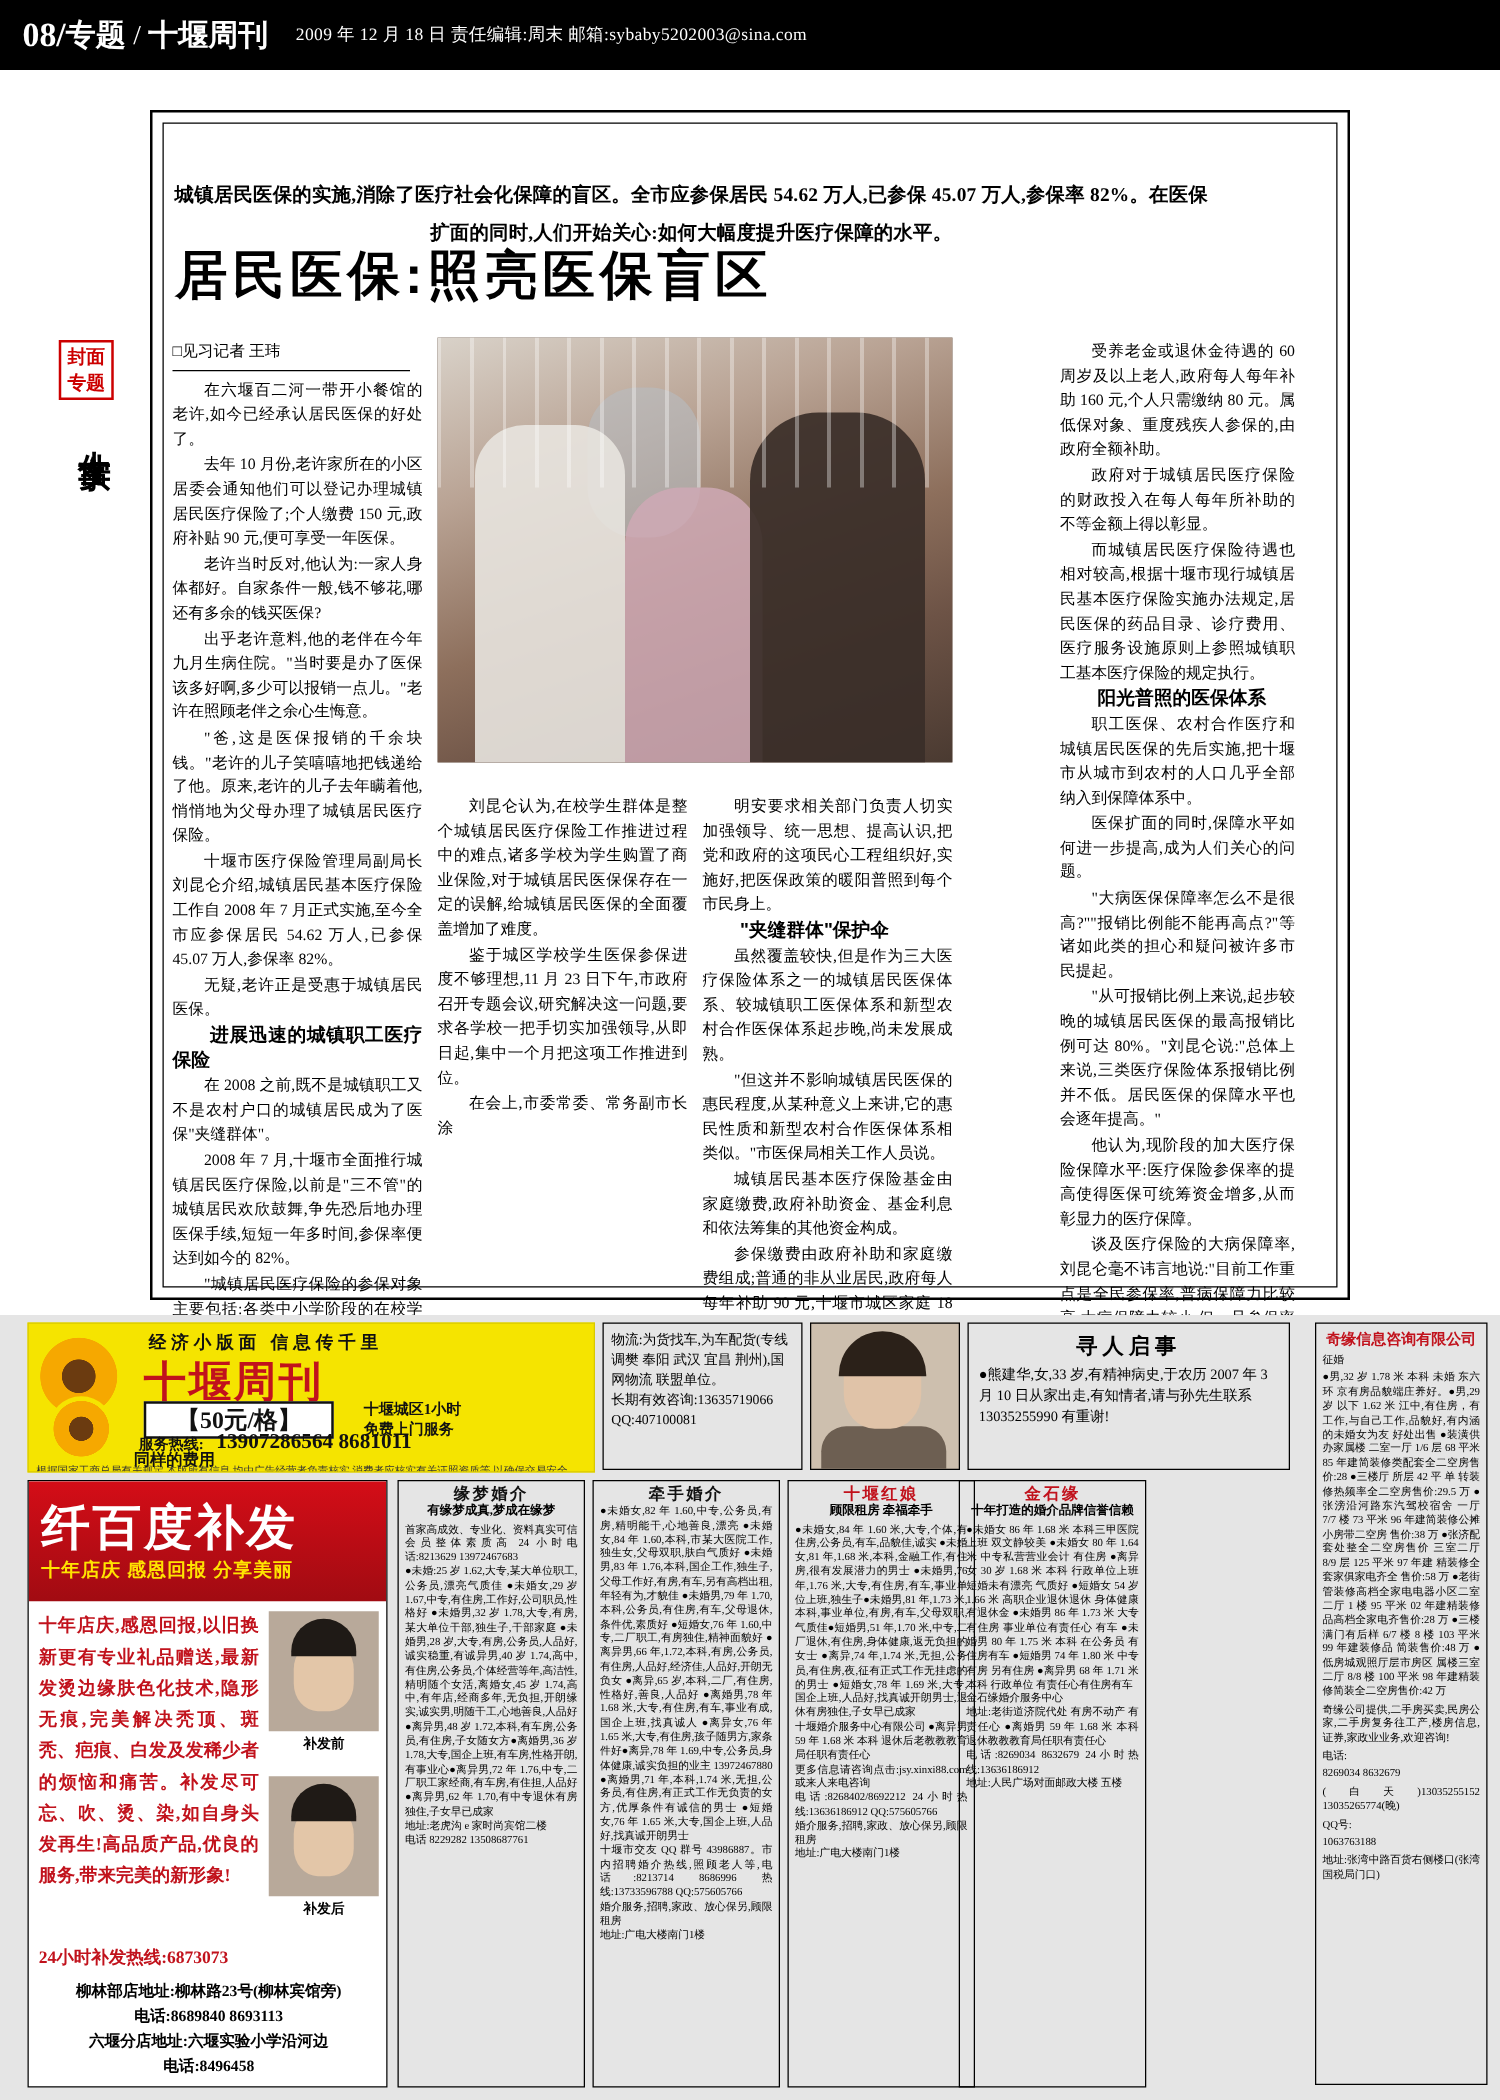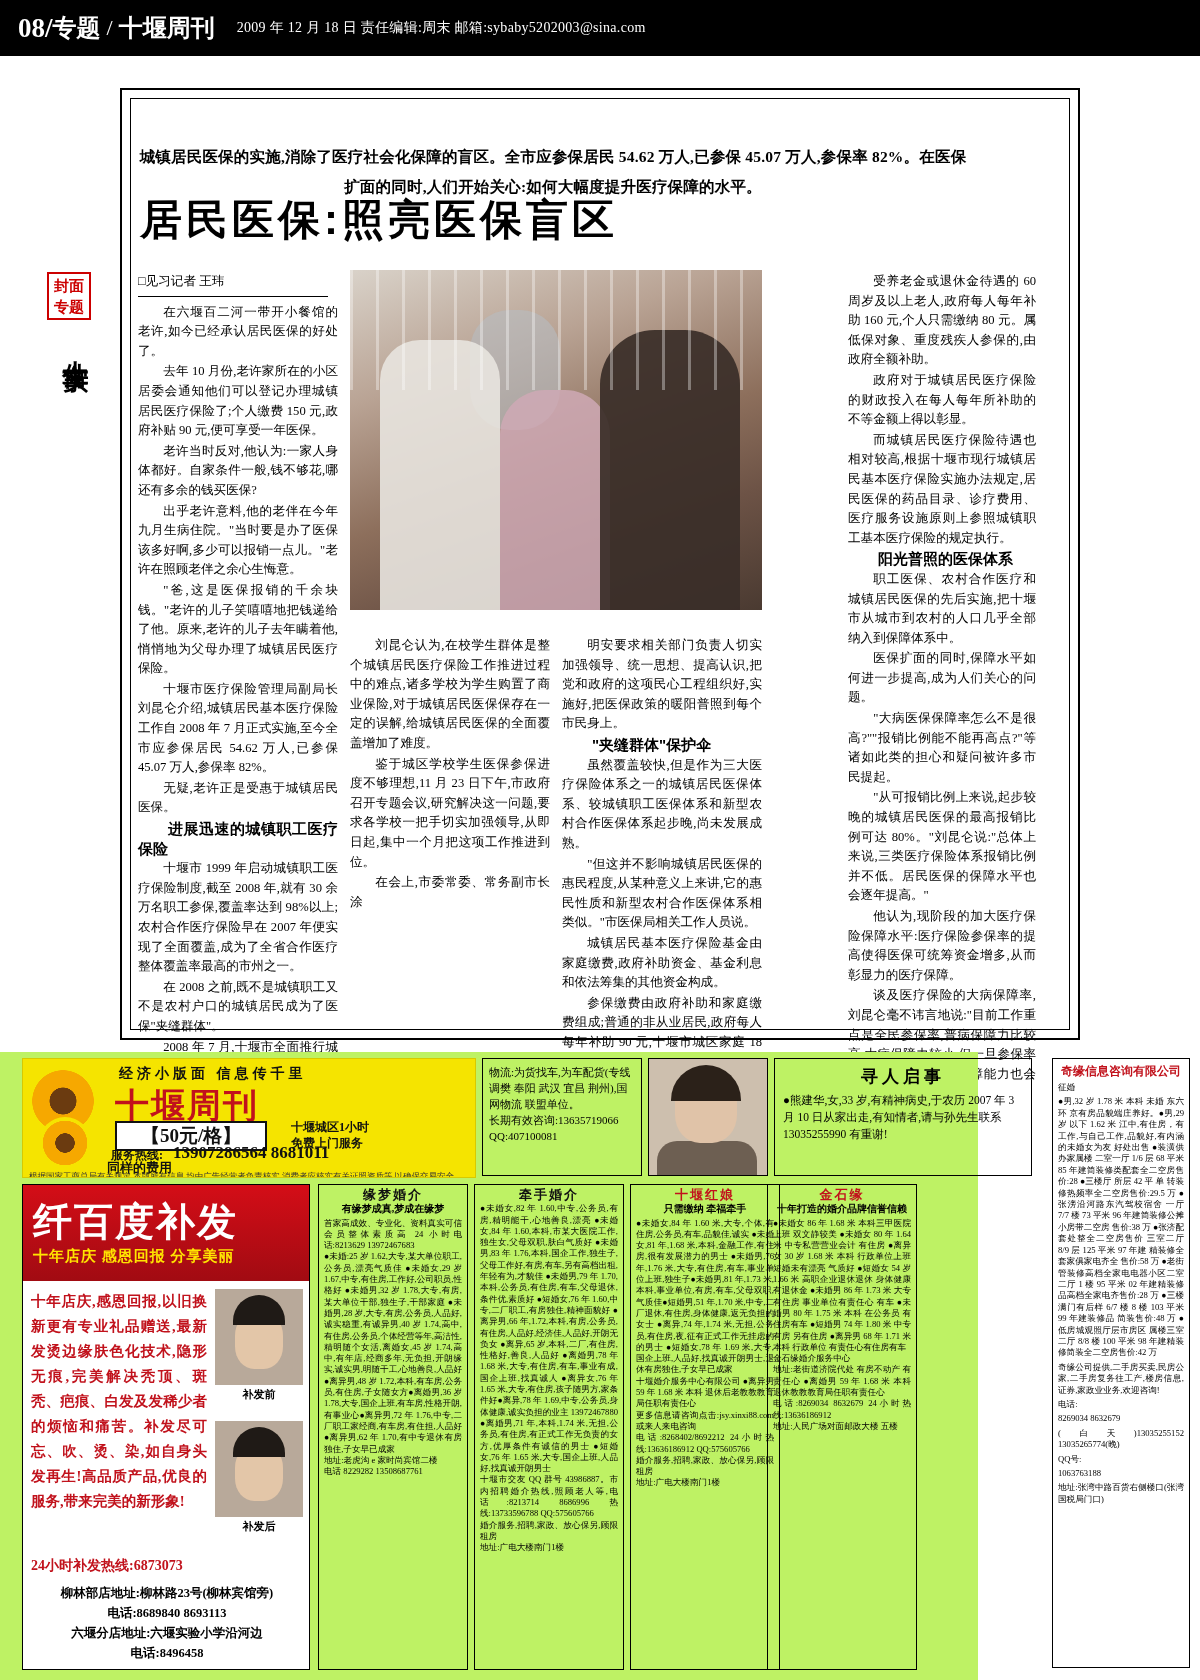--- a/index.html
+++ b/index.html
@@ -73,21 +73,21 @@
   .photo .band{position:absolute;left:0;top:0;width:412px;height:340px;
     background:linear-gradient(160deg,#d9d2c9 0%,#b9a394 28%,#8d6f5c 55%,#6d5346 75%,#4a3a31 100%);}
   .photo .fig1{position:absolute;left:30px;top:70px;width:120px;height:270px;background:#e8e4df;border-radius:40px 40px 0 0;opacity:.9;}
   .photo .fig2{position:absolute;left:150px;top:120px;width:110px;height:220px;background:#cfa9b5;border-radius:45px 45px 0 0;opacity:.85;}
   .photo .fig3{position:absolute;left:250px;top:60px;width:140px;height:280px;background:#3a2e28;border-radius:55px 55px 0 0;opacity:.92;}
   .photo .fig4{position:absolute;left:120px;top:40px;width:90px;height:120px;background:#b7bcc2;border-radius:40px;opacity:.6;}
   .photo .rail{position:absolute;left:0;top:0;width:412px;height:120px;
     background:repeating-linear-gradient(90deg,rgba(255,255,255,.35) 0 3px,transparent 3px 26px);}
 
   
-  .adzone{position:absolute;left:0;top:1052px;width:978px;height:628px;background:#bef264;}
+  .adzone{position:absolute;left:0;top:1052px;width:1200px;height:628px;background:#e5e5e5;}
 
   .ad-yellow{
     position:absolute;left:22px;top:6px;width:452px;height:118px;background:#f5e400;
     border:1px solid #d8c900;overflow:hidden;
   }
   .ay-sun{position:absolute;left:4px;top:6px;width:72px;height:72px;border-radius:50%;
     background:radial-gradient(circle,#6b3b10 0 26%,#f6a800 27% 60%,#f5e400 61% 100%);}
   .ay-sun2{position:absolute;left:16px;top:58px;width:52px;height:52px;border-radius:50%;
     background:radial-gradient(circle,#6b3b10 0 26%,#f6a800 27% 60%,#f5e400 61% 100%);}
   .ay-t1{position:absolute;left:96px;top:6px;font-size:14px;font-weight:bold;color:#111;letter-spacing:4px;}
@@ -183,21 +183,20 @@
     <div class="byline">□见习记者 王玮</div>
     <div class="rule"></div>
     <p>在六堰百二河一带开小餐馆的老许,如今已经承认居民医保的好处了。</p>
     <p>去年 10 月份,老许家所在的小区居委会通知他们可以登记办理城镇居民医疗保险了;个人缴费 150 元,政府补贴 90 元,便可享受一年医保。</p>
     <p>老许当时反对,他认为:一家人身体都好。自家条件一般,钱不够花,哪还有多余的钱买医保?</p>
     <p>出乎老许意料,他的老伴在今年九月生病住院。"当时要是办了医保该多好啊,多少可以报销一点儿。"老许在照顾老伴之余心生悔意。</p>
     <p>"爸,这是医保报销的千余块钱。"老许的儿子笑嘻嘻地把钱递给了他。原来,老许的儿子去年瞒着他,悄悄地为父母办理了城镇居民医疗保险。</p>
     <p>十堰市医疗保险管理局副局长刘昆仑介绍,城镇居民基本医疗保险工作自 2008 年 7 月正式实施,至今全市应参保居民 54.62 万人,已参保 45.07 万人,参保率 82%。</p>
     <p>无疑,老许正是受惠于城镇居民医保。</p>
     <p class="subhead">进展迅速的城镇职工医疗保险</p>
-    <p>十堰市 1999 年启动城镇职工医疗保险制度,截至 2008 年,就有 30 余万名职工参保,覆盖率达到 98%以上;农村合作医疗保险早在 2007 年便实现了全面覆盖,成为了全省合作医疗整体覆盖率最高的市州之一。</p>
     <p>在 2008 之前,既不是城镇职工又不是农村户口的城镇居民成为了医保"夹缝群体"。</p>
     <p>2008 年 7 月,十堰市全面推行城镇居民医疗保险,以前是"三不管"的城镇居民欢欣鼓舞,争先恐后地办理医保手续,短短一年多时间,参保率便达到如今的 82%。</p>
     <p>"城镇居民医疗保险的参保对象主要包括:各类中小学阶段的在校学生(包括职业高中、中专和技校学生)、少年儿童和其他非从业城镇居民,未参加新型合作医疗的失地农民、已在城市稳定生活的务工人员随住的从业人家属、在城区学校就读的农村户口学生。"刘昆仑介绍:"其中,普通居民应参保 29.85 万人、已参保 25.61 万人,参保率 85%;在校学生参保进度不是很理想,应参保 24.77 万人,已参保 19.46 万人,参保率达 78%。"</p>
   </div>
 
   <div class="col" id="col2">
     <p>刘昆仑认为,在校学生群体是整个城镇居民医疗保险工作推进过程中的难点,诸多学校为学生购置了商业保险,对于城镇居民医保保存在一定的误解,给城镇居民医保的全面覆盖增加了难度。</p>
     <p>鉴于城区学校学生医保参保进度不够理想,11 月 23 日下午,市政府召开专题会议,研究解决这一问题,要求各学校一把手切实加强领导,从即日起,集中一个月把这项工作推进到位。</p>
     <p>在会上,市委常委、常务副市长涂</p>
   </div>
@@ -315,21 +314,21 @@
     <div class="adcol" id="adc2">
       <div class="hd">牵手婚介</div>
       <div style="white-space:pre-line">●未婚女,82 年 1.60,中专,公务员,有房,精明能干,心地善良,漂亮 ●未婚女,84 年 1.60,本科,市某大医院工作,独生女,父母双职,肤白气质好 ●未婚男,83 年 1.76,本科,国企工作,独生子,父母工作好,有房,有车,另有高档出租,年轻有为,才貌佳 ●未婚男,79 年 1.70,本科,公务员,有住房,有车,父母退休,条件优,素质好 ●短婚女,76 年 1.60,中专,二厂职工,有房独住,精神面貌好 ●离异男,66 年,1.72,本科,有房,公务员,有住房,人品好,经济佳,人品好,开朗无负女 ●离异,65 岁,本科,二厂,有住房,性格好,善良,人品好 ●离婚男,78 年 1.68 米,大专,有住房,有车,事业有成,国企上班,找真诚人 ●离异女,76 年 1.65 米,大专,有住房,孩子随男方,家条件好●离异,78 年 1.69,中专,公务员,身体健康,诚实负担的业主 13972467880 ●离婚男,71 年,本科,1.74 米,无担,公务员,有住房,有正式工作无负责的女方,优厚条件有诚信的男士 ●短婚女,76 年 1.65 米,大专,国企上班,人品好,找真诚开朗男士
 十堰市交友 QQ 群号 43986887。市内招聘婚介热线,照顾老人等,电话:8213714  8686996 热线:13733596788  QQ:575605766
 婚介服务,招聘,家政、放心保另,顾限租房
 地址:广电大楼南门1楼</div>
     </div>
 
     <div class="adcol" id="adc3">
       <div class="hd red">十堰红娘</div>
-      <div class="hd2">只需缴纳 牵福牵手</div>
+      <div class="hd2">顾限租房 牵福牵手</div>
       <div style="white-space:pre-line">●未婚女,84 年 1.60 米,大专,个体,有住房,公务员,有车,品貌佳,诚实 ●未婚女,81 年,1.68 米,本科,金融工作,有住房,很有发展潜力的男士 ●未婚男,76 年,1.76 米,大专,有住房,有车,事业单位上班,独生子●未婚男,81 年,1.73 米,本科,事业单位,有房,有车,父母双职,气质佳●短婚男,51 年,1.70 米,中专,二厂退休,有住房,身体健康,返无负担的女士 ●离异,74 年,1.74 米,无担,公务员,有住房,夜,征有正式工作无挂虑的的男士 ●短婚女,78 年 1.69 米,大专,国企上班,人品好,找真诚开朗男士,退休有房独住,子女早已成家
 十堰婚介服务中心有限公司 ●离异男 59 年 1.68 米 本科 退休后老教教教育局任职有责任心
 更多信息请咨询点击:jsy.xinxi88.com 或来人来电咨询
 电话:8268402/8692212  24小时热线:13636186912  QQ:575605766
 婚介服务,招聘,家政、放心保另,顾限租房
 地址:广电大楼南门1楼</div>
     </div>
 
     <div class="adcol" id="adc4">
       <div class="hd red">金石缘</div>

